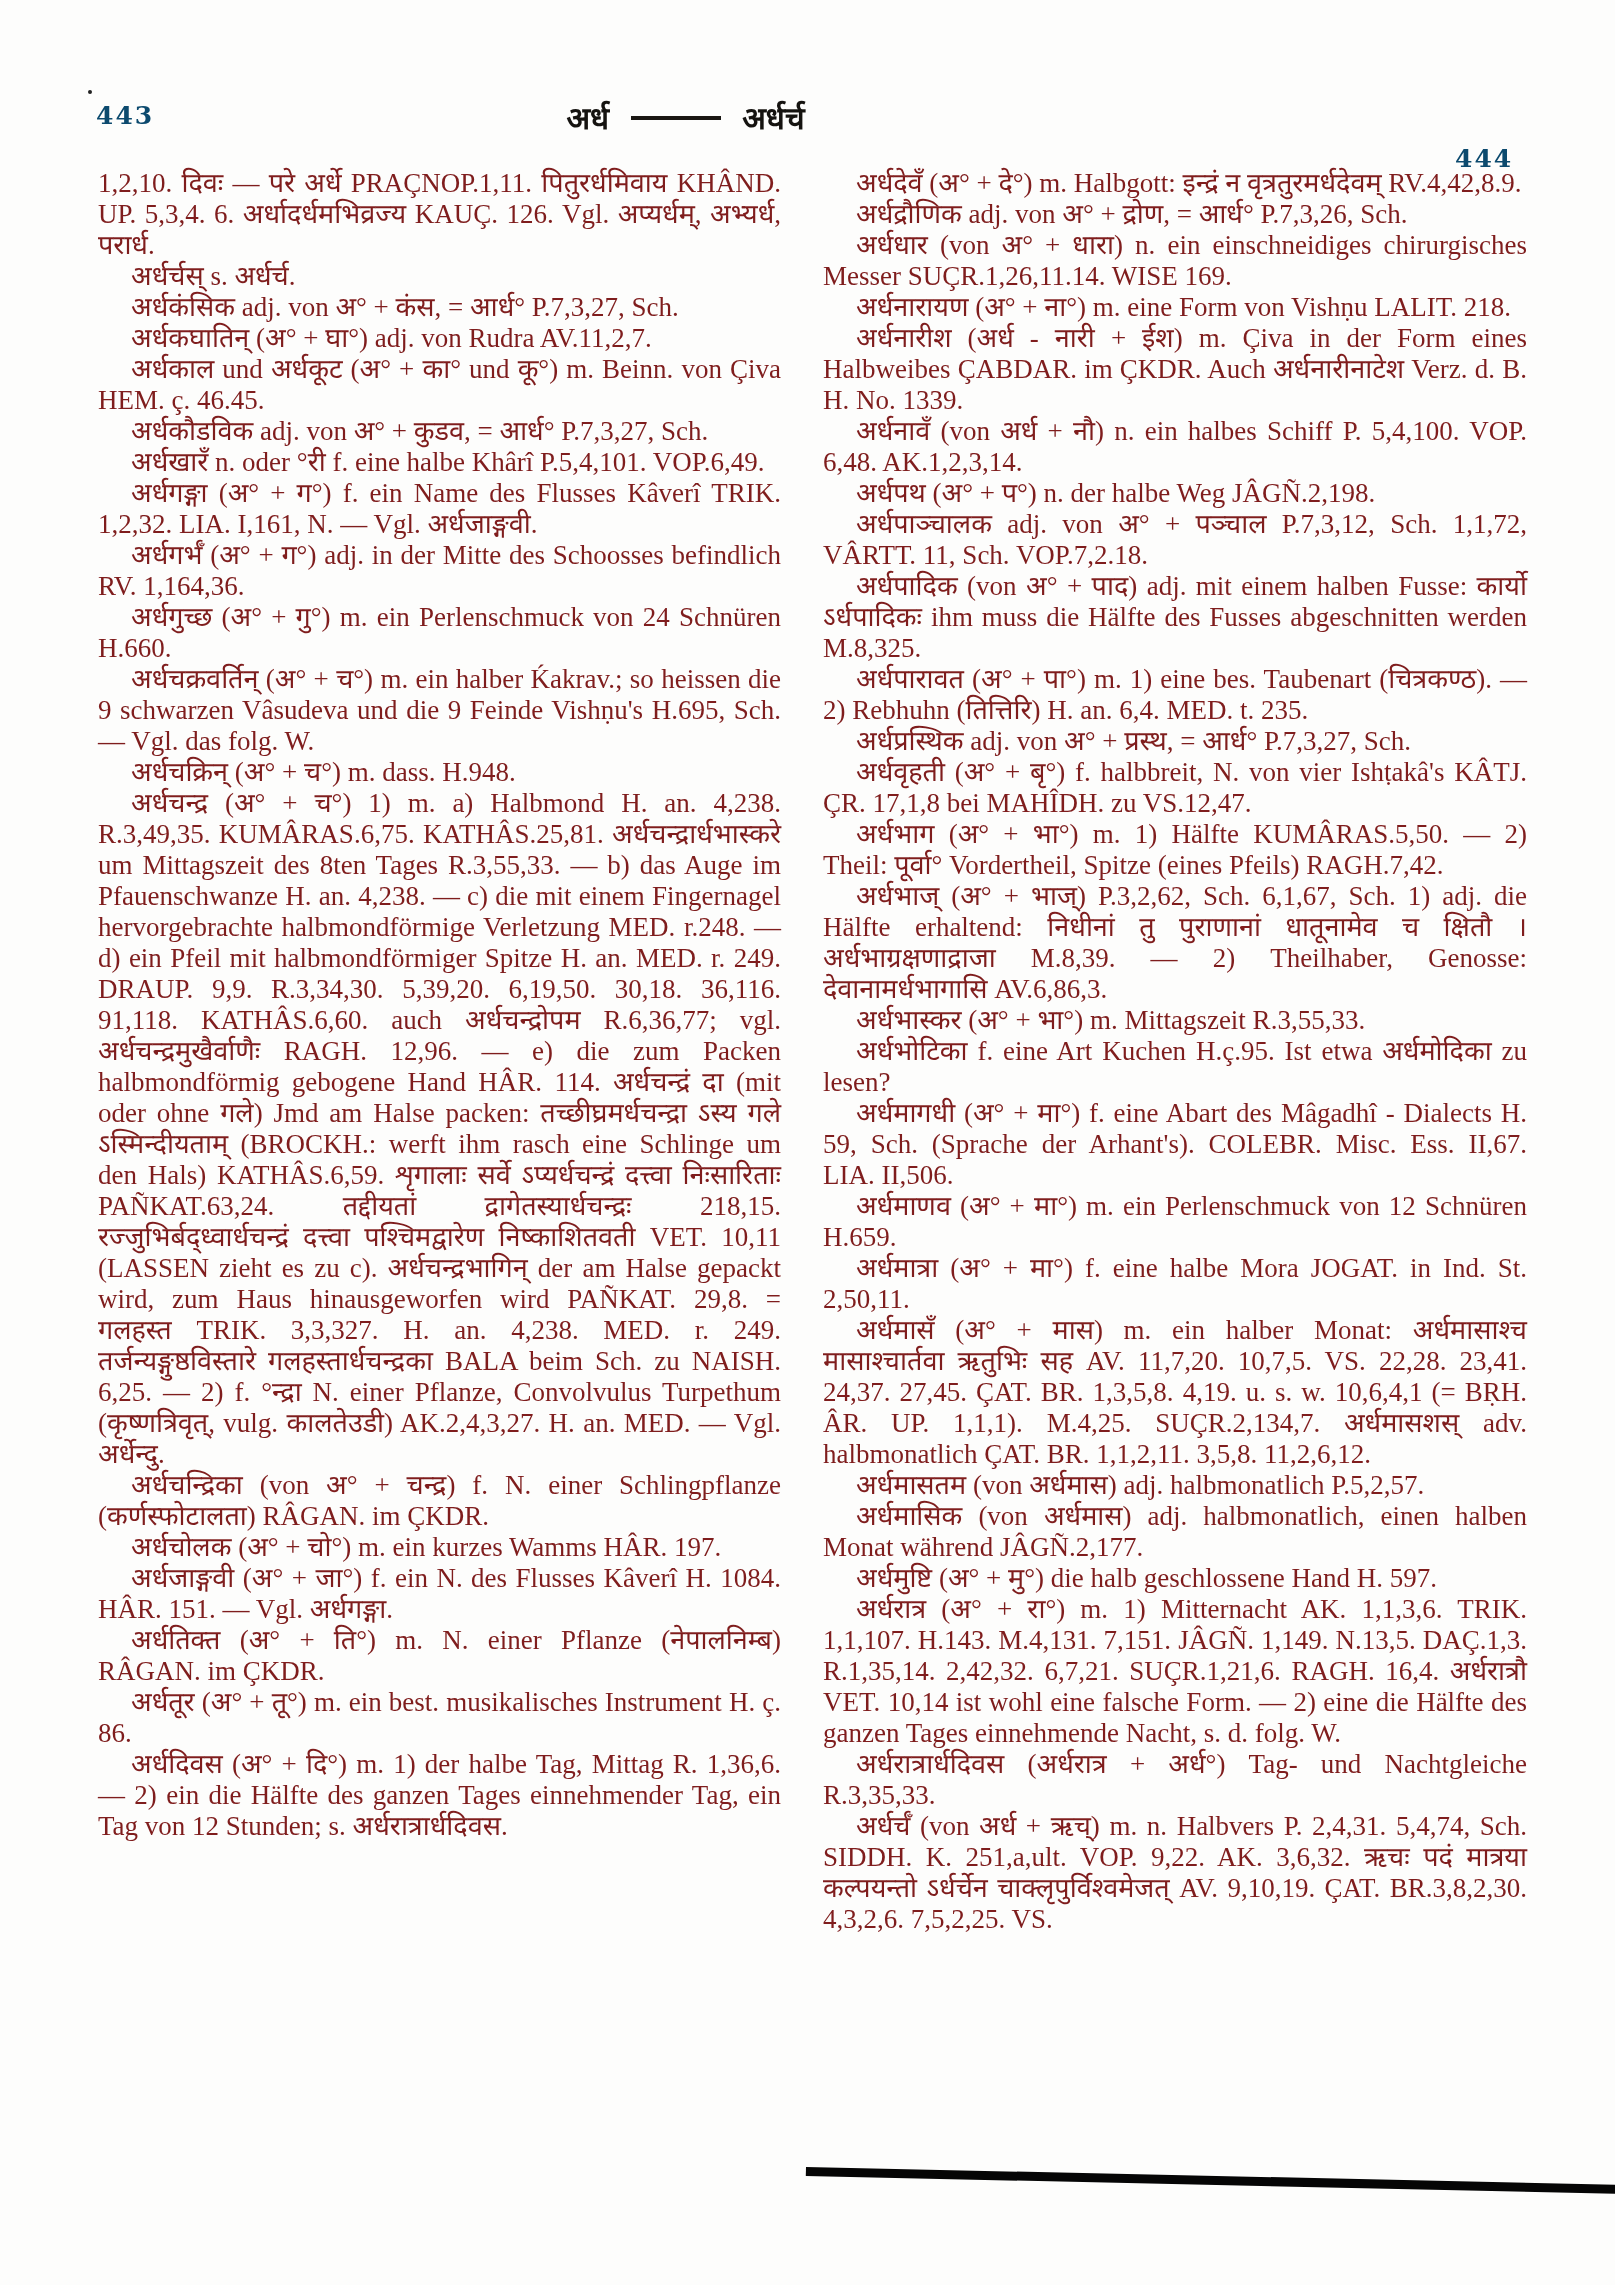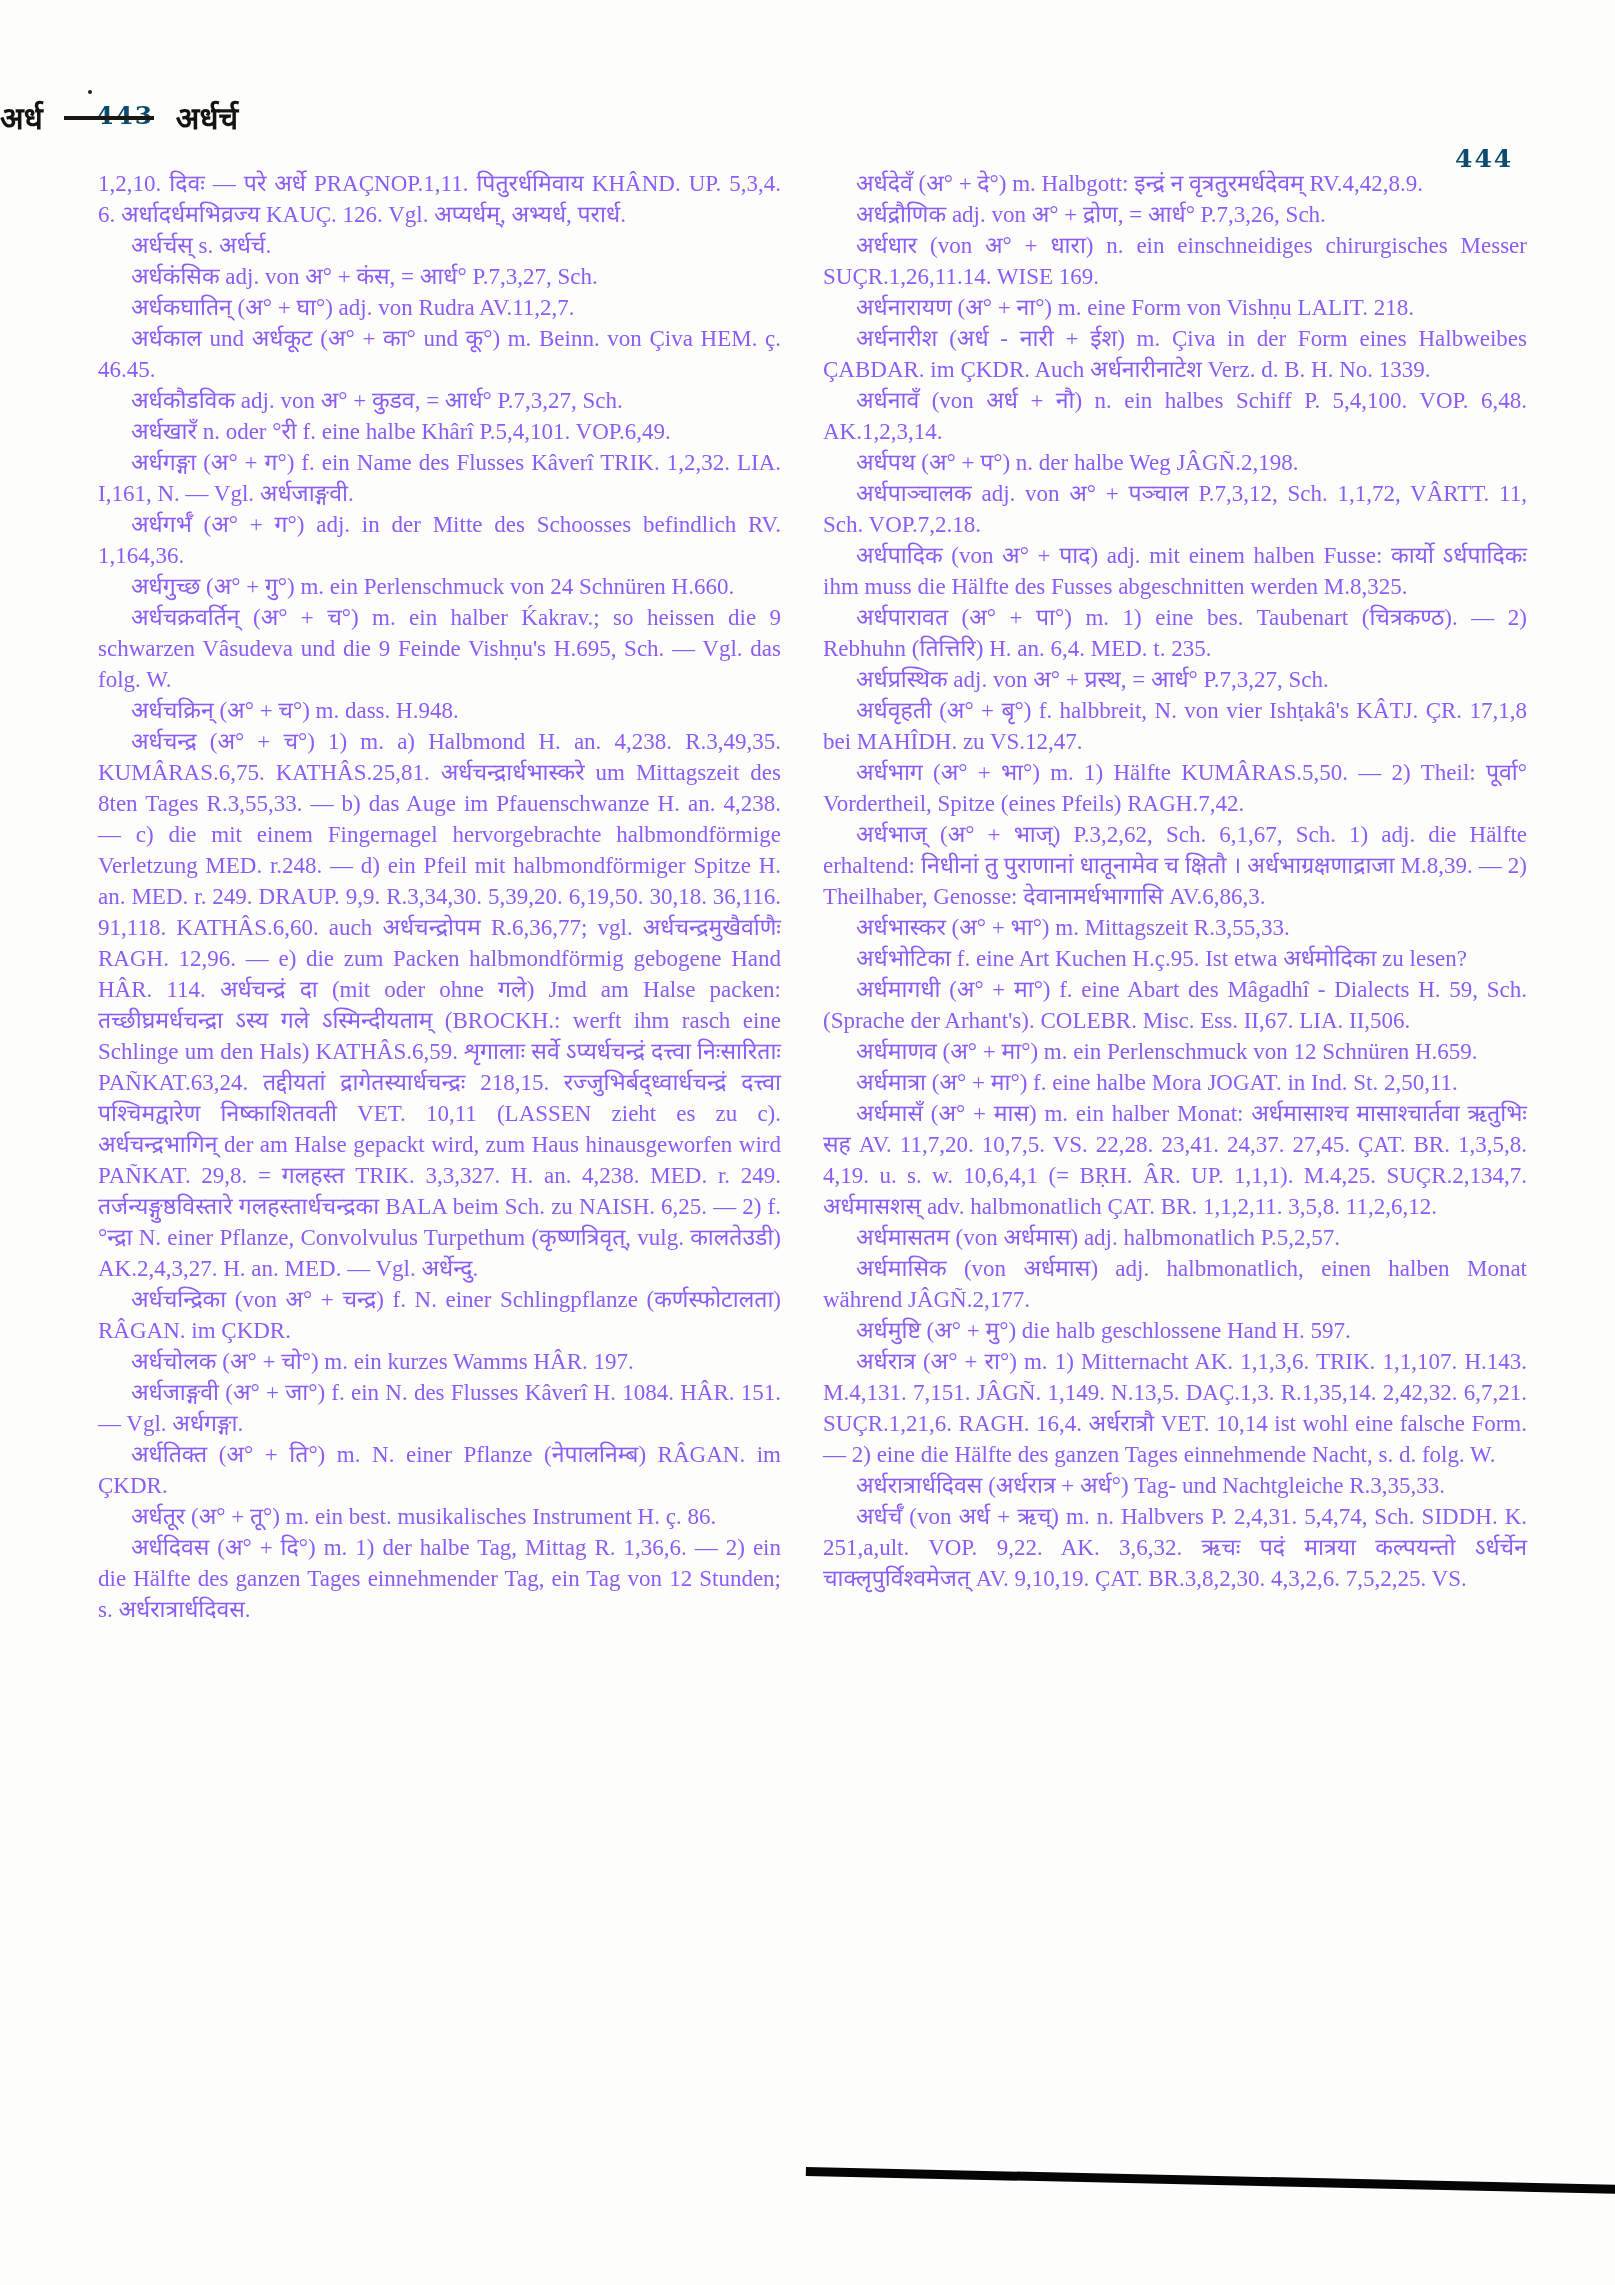--- a/index.html
+++ b/index.html
@@ -22,47 +22,49 @@
     font-weight: 700;
     letter-spacing: 2px;
     color: #0c4a6e;
   }
   .pageno-left  { left: 96px;  top: 101px; }
   .pageno-right { left: 1455px; top: 144px; }
   .running-head {
     position: absolute;
     left: 0; top: 96px;
     width: 1307px;
+    text-align: center;
     font-size: 31px;
     font-weight: 700;
     color: #151310;
     white-space: nowrap;
+    padding-left: 32px;
   }
   .running-head .head-dash {
     display: inline-block;
     width: 90px;
     height: 3.9px;
     background: #1a1713;
     vertical-align: 8.8px;
     margin: 0 21.5px;
   }
   .text-col {
     position: absolute;
     top: 168px;
   }
   .col-left  { left: 98px; width: 683px; }
   .col-right { left: 823px; width: 704px; }
   .text-col p {
     margin: 0;
-    font-size: 23px;
+    font-size: 27px;
     line-height: 31px;
     text-align: justify;
     text-indent: 33px;
     overflow-wrap: break-word;
-    color: #8b5cf6;
+    color: #7f1d1d;
   }
   .text-col p.cont { text-indent: 0; }
   .artifact-line {
     position: absolute;
     left: 806px;
     top: 2167px;
     width: 811px;
     height: 8.8px;
     background: #050505;
     transform: rotate(1.25deg);

